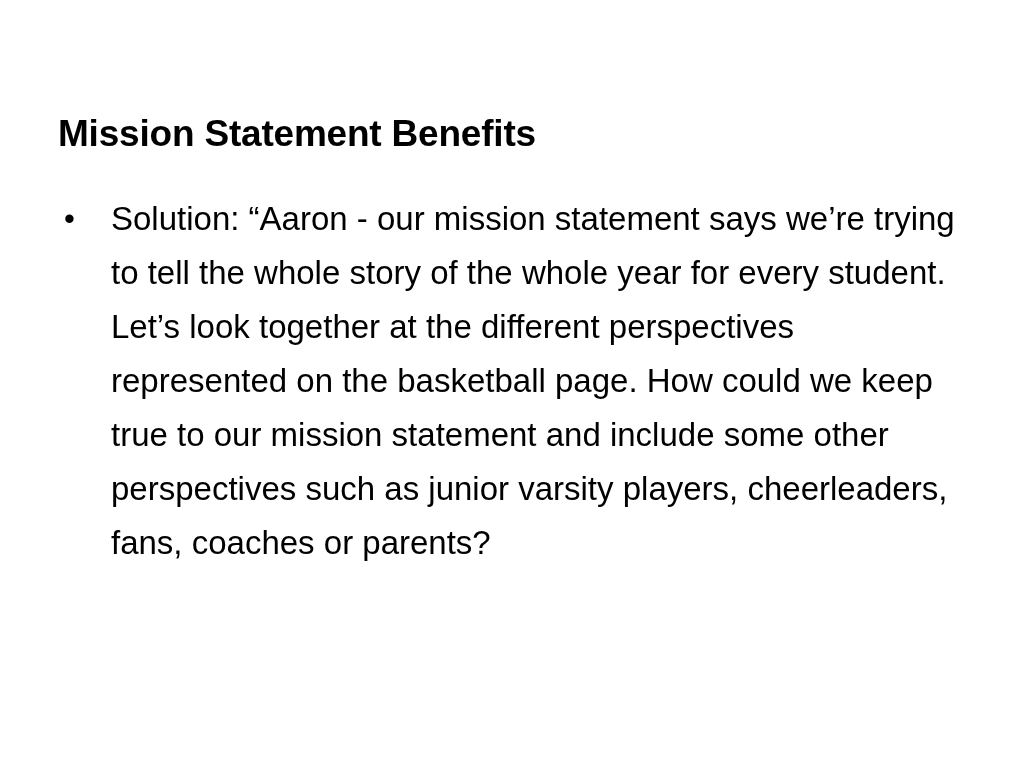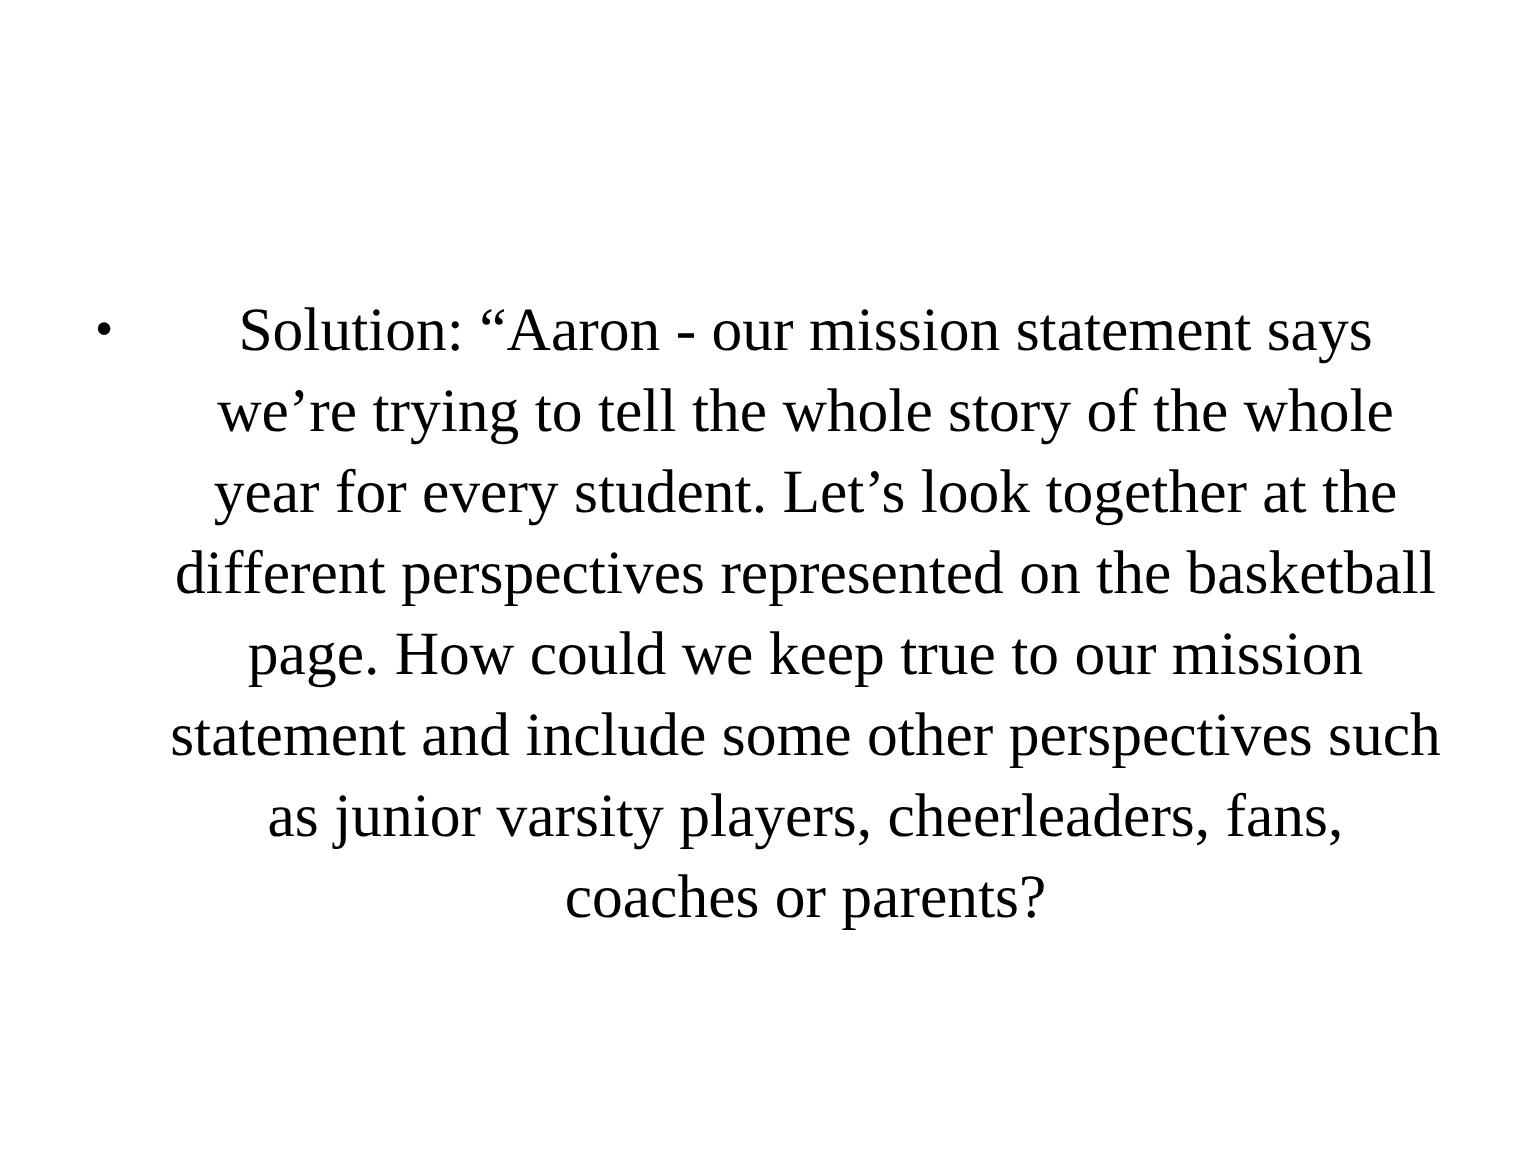--- a/index.html
+++ b/index.html
@@ -45,33 +45,33 @@
     flex: 0 0 auto;
     width: 53px;
     font-size: 31px;
     line-height: 54px;
     text-align: left;
     padding-left: 6px;
     box-sizing: border-box;
   }
   .bullet-text {
     flex: 1 1 auto;
-    font-size: 41px;
+    font-size: 33px;
     line-height: 54px;
     color: #000000;
-    text-align: center;
+    text-align: left;
     padding-right: 10px;
-    font-family: Liberation Serif, serif;
   }
 </style>
 </head>
 <body>
 
 <div class="slide">
 
+  <h1 class="slide-title">Mission Statement Benefits</h1>
 
   <div class="body-block">
     <div class="bullet-row">
       <span class="bullet-marker">•</span>
       <span class="bullet-text">Solution: “Aaron - our mission statement says we’re trying to tell the whole story of the whole year for every student. Let’s look together at the different perspectives represented on the basketball page. How could we keep true to our mission statement and include some other perspectives such as junior varsity players, cheerleaders, fans, coaches or parents?</span>
     </div>
   </div>
 
 </div>
 

